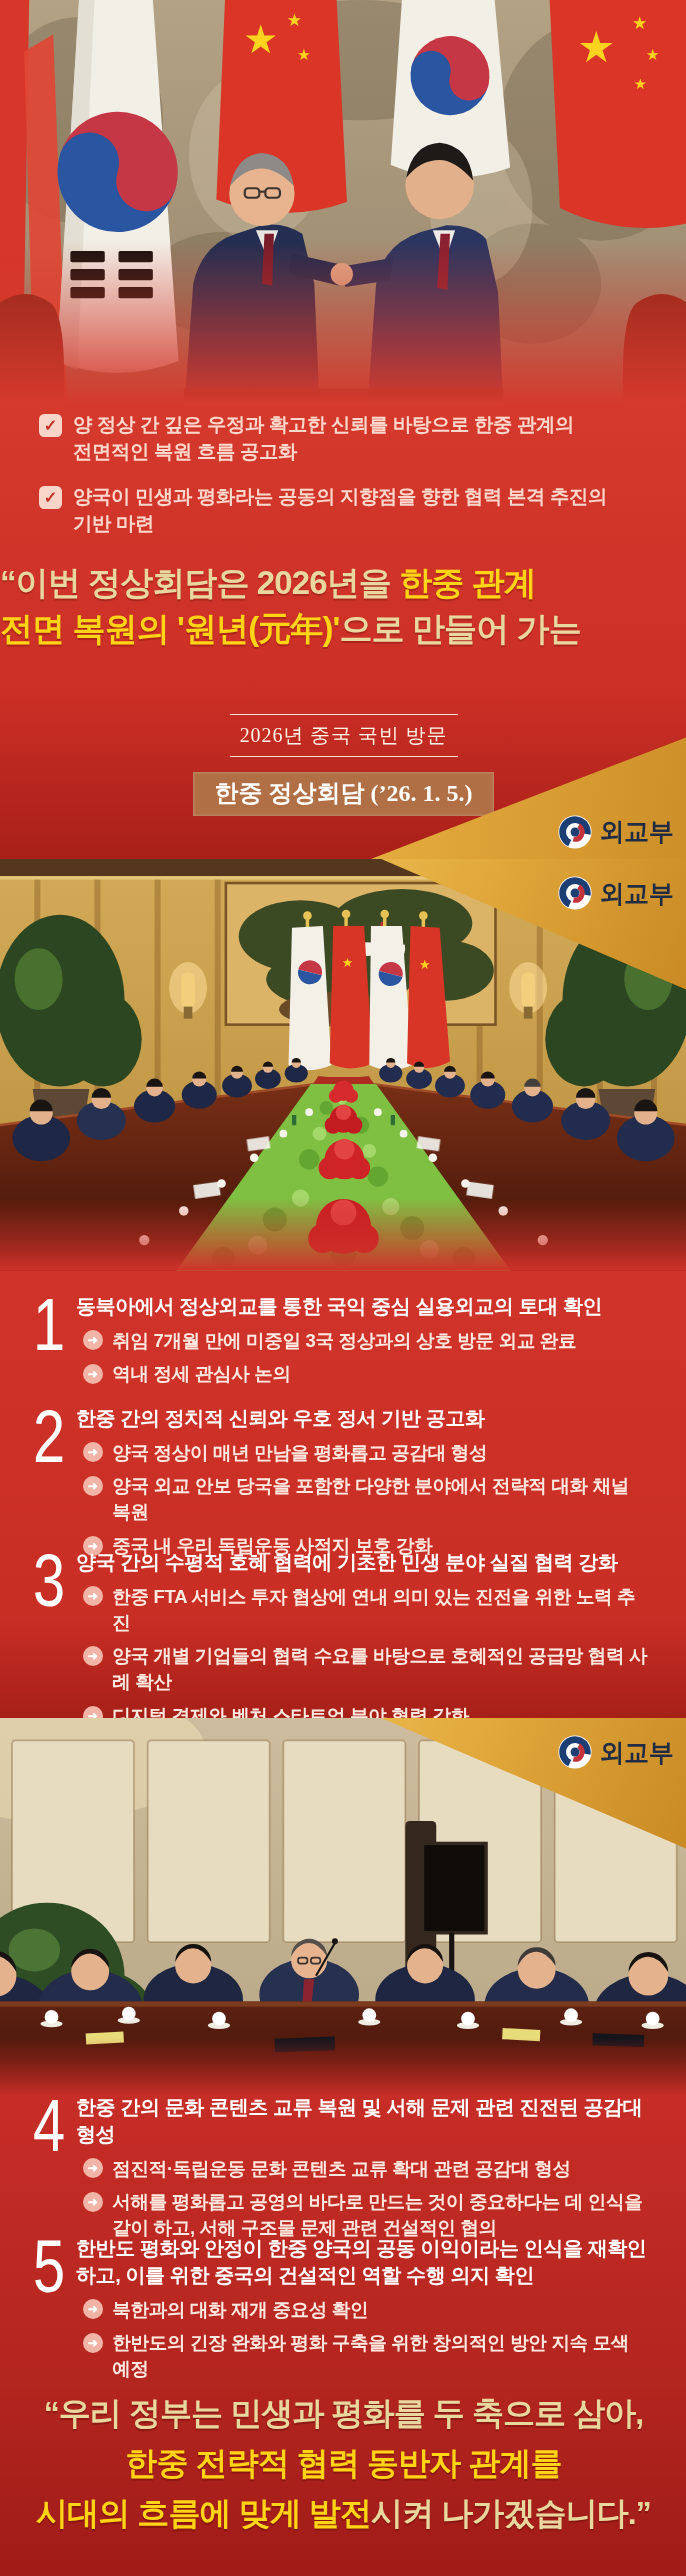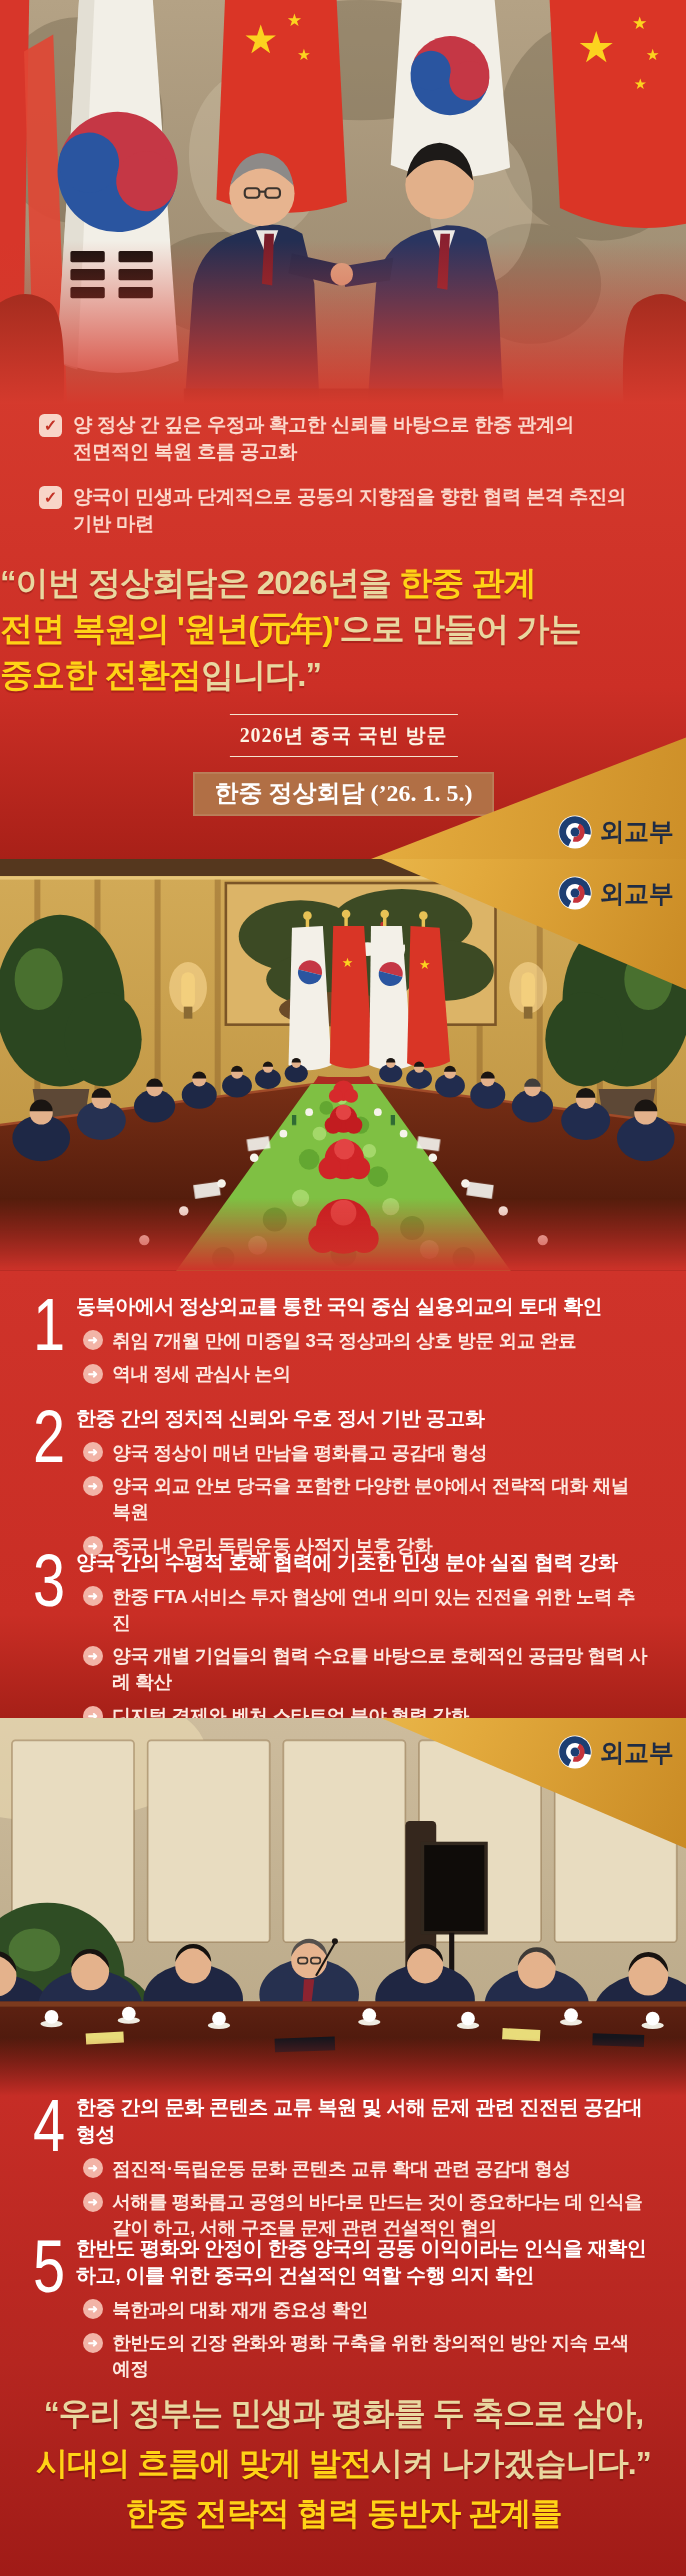--- a/index.html
+++ b/index.html
@@ -32,21 +32,21 @@
   
   .q1{position:absolute;top:560px;width:100%;text-align:left;font-size:33px;line-height:46px;
     font-weight:800;color:#e9d7a0;text-shadow:0 1.7px 0.9px rgba(110,15,8,.35);letter-spacing:-0.9px;}
   .q2{position:absolute;top:670px;width:100%;text-align:center;font-size:32px;line-height:50px;
     font-weight:800;color:#e9d7a0;text-shadow:0 1.7px 0.9px rgba(90,10,6,.4);letter-spacing:-0.9px;}
   .hl{color:#ffd316;}
 
   .visit{position:absolute;top:714px;left:50%;transform:translateX(-50%);text-align:center;
     border-top:1.7px solid rgba(248,238,218,.95);border-bottom:1.7px solid rgba(248,238,218,.95);
     padding:6.9px 10.3px;min-width:168px;}
-  .visit span{font-family:"Liberation Serif",serif;font-size:20px;color:#fdf4e4;font-weight:700;letter-spacing:0.9px;}
+  .visit span{font-family:"Liberation Serif",serif;font-size:20px;color:#fdf4e4;font-weight:400;letter-spacing:0.9px;}
   .badge{position:absolute;top:772px;left:50%;transform:translateX(-50%);background:#b16f45;
     padding:5.2px 22px 6.9px;font-family:"Liberation Serif",serif;font-size:24px;font-weight:700;color:#fff;
     white-space:nowrap;box-shadow:inset 0 0 0 1.7px rgba(255,255,255,.12);}
 
   
   .item{position:absolute;left:31px;width:635px;}
   .num{position:absolute;left:1.7px;top:-5.2px;font-size:74px;line-height:74px;font-weight:200;color:#fff;
     transform:scaleX(.78);transform-origin:left top;
     font-family:"DejaVu Sans ExtraLight","Liberation Sans",sans-serif;}
   .ibody{margin-left:45px;}
@@ -166,29 +166,28 @@
     <div class="checkrow" style="top:411px">
       <div class="cbox">✓</div>
       <div class="ctext">
         <div>양 정상 간 깊은 우정과 확고한 신뢰를 바탕으로 한중 관계의</div>
         <div>전면적인 복원 흐름 공고화</div>
       </div>
     </div>
     <div class="checkrow" style="top:483px">
       <div class="cbox">✓</div>
       <div class="ctext">
-        <div>양국이 민생과 단계적으로 공동의 지향점을 향한 협력 본격 추진의</div>
+        <div>양국이 민생과 평화라는 공동의 지향점을 향한 협력 본격 추진의</div>
         <div>기반 마련</div>
       </div>
     </div>
 
     <div class="q1">
       <div><span>“이번 정상회담은 2026년을 </span><span class="hl">한중 관계</span></div>
       <div><span class="hl">전면 복원의 '원년(元年)'</span><span>으로 만들어 가는</span></div>
-      <div><span class="hl">중요한 전환점</span><span>입니다.”</span></div>
     </div>
 
     <div class="visit">
       <span>2026년 중국 국빈 방문</span>
     </div>
     <div class="badge">한중 정상회담 (’26. 1. 5.)</div>
 
     <div class="gc gc1"></div>
     <div class="mofa mofa1">
       <svg class="emb" viewBox="0 0 40 40">
@@ -669,19 +668,19 @@
           </div>
         <div class="bullet">
             <span class="bico">➜</span>
             <span class="btext">한반도의 긴장 완화와 평화 구축을 위한 창의적인 방안 지속 모색 예정</span>
           </div>
       </div>
     </div>
 
     <div class="q2">
       <div><span>“우리 정부는 민생과 평화를 두 축으로 삼아,</span></div>
+      <div><span class="hl">한중 전략적 협력 동반자 관계를</span></div>
       <div><span class="hl">시대의 흐름에 맞게 발전</span><span>시켜 나가겠습니다.”</span></div>
-      <div><span class="hl">한중 전략적 협력 동반자 관계를</span></div>
     </div>
   </section>
 
 </div>
 
 
 </body></html>

